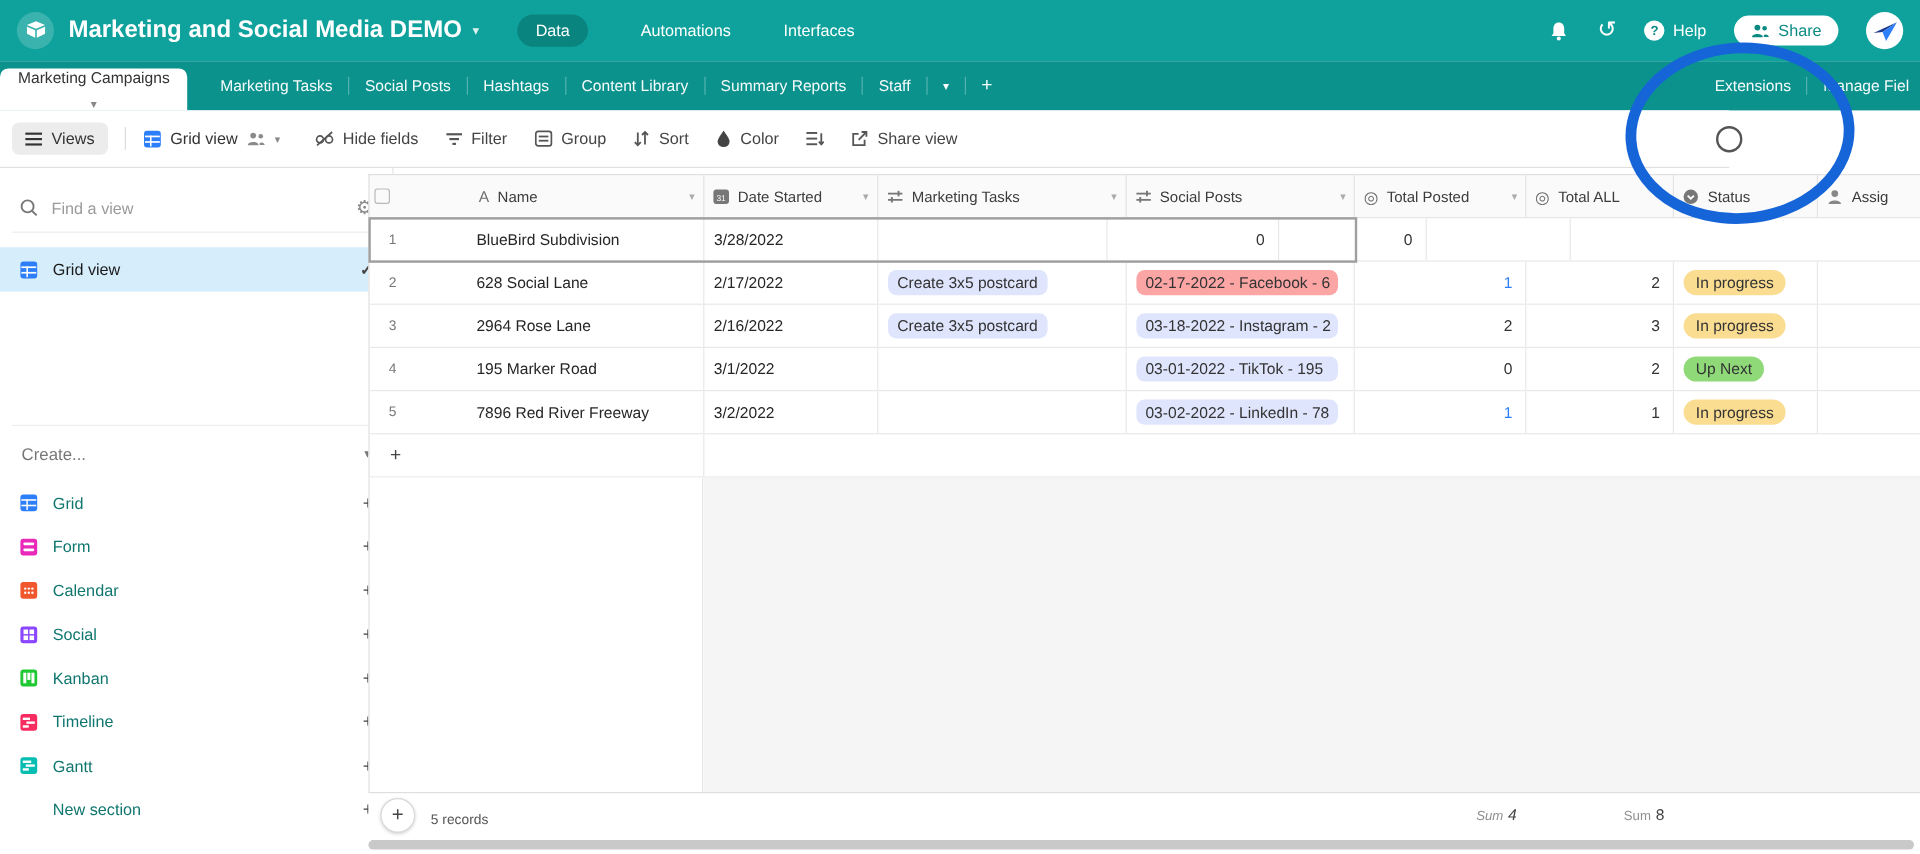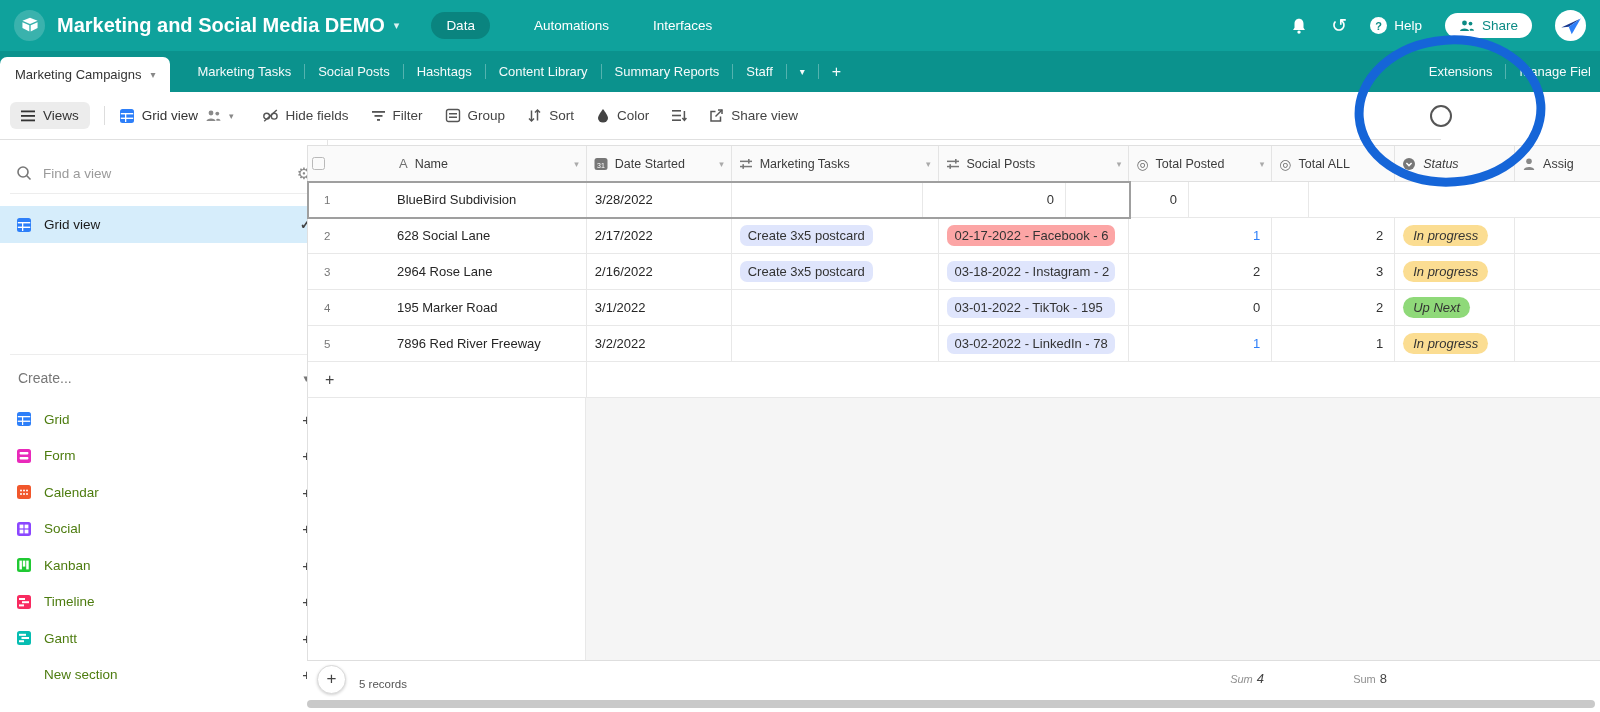--- a/index.html
+++ b/index.html
@@ -22,21 +22,21 @@
     font-size:11px; font-weight:bold; display:flex; align-items:center; justify-content:center; }
   .share-pill { background:#fff; border-radius:16px; padding:5px 14px; display:flex; align-items:center; gap:7px;
     color:#0b8a84; font-size:13.5px; }
   .avatar { width:31px; height:31px; border-radius:50%; background:#fff; display:flex;
     align-items:center; justify-content:center; overflow:hidden; }
   .hist-icon { color:#fff; font-size:19px; line-height:1; }
 
   
   .tabbar { position:absolute; left:0; top:51px; width:1600px; height:41px; display:flex; align-items:flex-end; }
   .tab-active { height:35px; background:#fff; border-radius:7px 7px 0 0; display:flex; align-items:center;
-    padding:0 15px; gap:9px; margin-left:0; }
+    padding:0 15px; gap:9px; margin-left:0;flex-direction:column; }
   .tab-active span.lbl { color:#333; font-size:13px; }
   .tab-active span.chv { color:#888; font-size:10px; }
   .tabs { display:flex; align-items:center; height:41px; margin-left:14px; }
   .tab { color:rgba(255,255,255,.96); font-size:13px; padding:0 13px; white-space:nowrap; }
   .vsep { width:1px; height:15px; background:rgba(255,255,255,.3); }
   .tab-right { position:absolute; right:-4px; top:0; height:41px; display:flex; align-items:center; }
   .tab-right .tab { font-size:13px; }
 
   
   .toolbar { position:absolute; left:0; top:92px; width:1441px; height:48px; background:#fff;
@@ -58,21 +58,21 @@
   .gear { color:#8a8a8a; font-size:16px; }
   .side-div { border-bottom:1px solid #ededed; margin:2px 10px 0 10px; }
   .view-item { margin-top:12px; height:37px; display:flex; align-items:center; padding:0 16px; gap:12px; }
   .view-item .lbl { font-size:13.5px; color:#1a1a1a; flex:1; }
   .check { color:#444; font-size:13px; font-weight:bold; }
   .create-div { border-bottom:1px solid #ededed; margin:111px 10px 0 10px; }
   .create-row { height:46px; display:flex; align-items:center; padding:0 18px; }
   .create-row .lbl { color:#777; font-size:14px; flex:1; }
   .create-row .chv { color:#777; font-size:11px; }
   .citem { height:36.5px; display:flex; align-items:center; padding:0 16px; gap:12px; }
-  .citem .lbl { font-size:13.5px; color:#4d7c0f; flex:1; }
+  .citem .lbl { font-size:13.5px; color:#0f766e; flex:1; }
   .citem .plus { color:#444; font-size:15px; }
   .icon16 { width:16px; height:16px; flex:0 0 auto; }
 
   
   .grid { position:absolute; left:307px; top:140px; width:1293px; height:572px; display:flex; flex-direction:column;
     padding-top:5px; }
   .thead { display:flex; height:37px; background:#fafafa; border-top:1px solid #e0e0e0; border-bottom:1px solid #e0e0e0;
     border-left:1px solid #e0e0e0; }
   .hcell { display:flex; align-items:center; border-right:1px solid #e4e4e4; padding-left:7px; gap:7px; overflow:hidden; }
   .hlabel { font-size:12.5px; color:#3c3c3c; white-space:nowrap; }
@@ -80,21 +80,21 @@
   .ficon { color:#707070; font-size:12px; flex:0 0 auto; display:flex; align-items:center; }
   .checkbox { width:13px; height:13px; border:1.5px solid #b9b9b9; border-radius:2.5px; margin-left:4px; }
   .col-num { width:39px; border-right:none !important; padding-left:0; }
   .col-name { width:240px; }
   .hcell.col-name { padding-left:52px; }
   .col-date { width:145px; }
   .col-mt { width:207px; }
   .col-sp { width:191px; }
   .col-tp { width:143px; }
   .col-ta { width:123px; }
-  .col-st { width:120px;font-style:italic; }
+  .col-st { width:120px; }
   .col-as { width:85px; border-right:none !important; }
 
   .rows { position:relative; border-left:1px solid #e0e0e0; background:#fff; }
   .trow { display:flex; height:36px; border-bottom:1px solid #e8e8e8; }
   .cell { display:flex; align-items:center; border-right:1px solid #e8e8e8; padding-left:8px; overflow:hidden;
     font-size:13px; color:#262626; white-space:nowrap; }
   .cell.col-num { font-size:11.5px; color:#777; padding-left:16px; }
   .cell.col-name { padding-left:50px; }
   .cell.num { justify-content:flex-end; padding-right:11px; padding-left:0; color:#333; }
   .pill { height:21px; line-height:21px; font-size:13px; color:#333; padding:0 8px; border-radius:7px;

